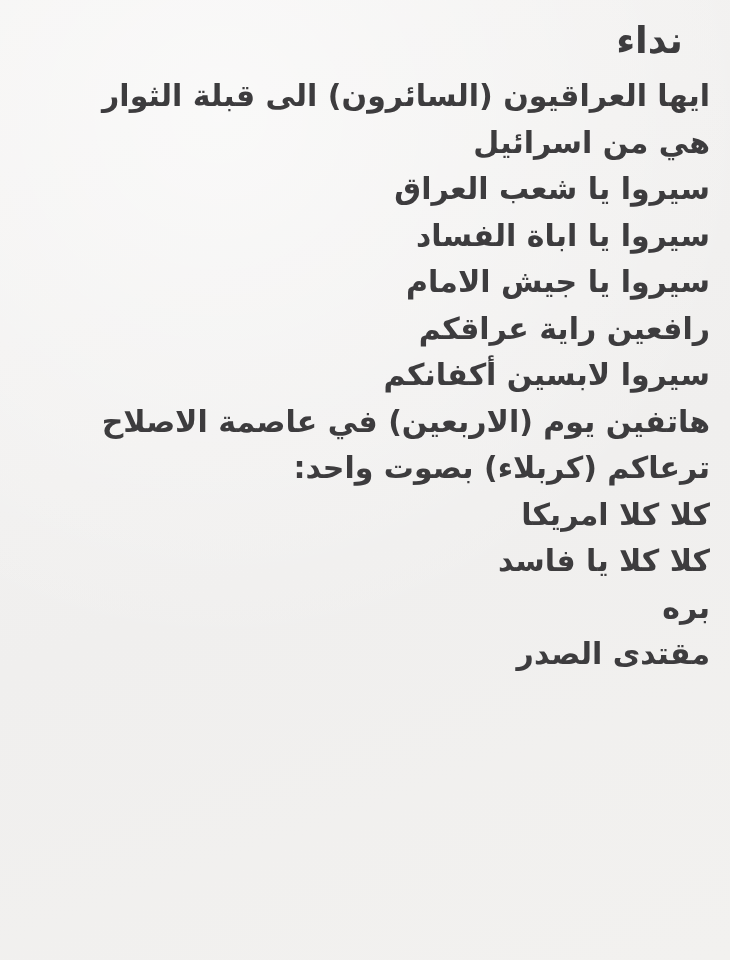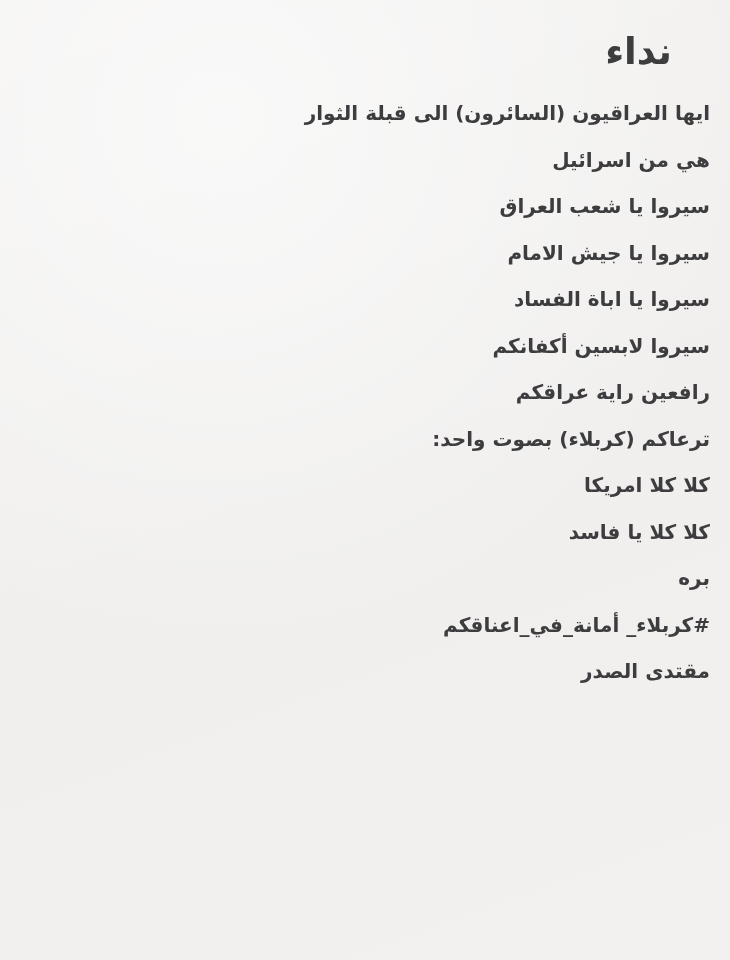--- a/index.html
+++ b/index.html
@@ -22,54 +22,54 @@
     font-family: "DejaVu Sans", sans-serif;
     font-weight: 700;
     color: var(--fg, #3d3c3e);
     overflow: hidden;
     
     background-image:
       radial-gradient(circle at 30% 12%, rgba(255,255,255,0.55), rgba(255,255,255,0) 55%),
       linear-gradient(160deg, #f4f3f2 0%, #f0efee 55%, #f2f1ef 100%);
   }
   .title {
-    margin: 12px;
+    margin: 1px;
     padding-right: 26px;            
     font-size: 37px;
     line-height: 52px;
     font-weight: 700;
     letter-spacing: 0;
   }
   .body-text {
     margin-top: 6px;
   }
   .line {
-    font-size: 20px;
+    font-size: 30px;
     line-height: 46.5px;
     white-space: nowrap;
   }
 </style>
 </head>
 <body>
 
 <div class="page">
 
   <h1 class="title">نداء</h1>
 
   <div class="body-text">
     <div class="line">ايها العراقيون (السائرون) الى قبلة الثوار</div>
     <div class="line">هي من اسرائيل</div>
     <div class="line">سيروا يا شعب العراق</div>
+    <div class="line">سيروا يا اباة الفساد</div>
     <div class="line">سيروا يا جيش الامام</div>
-    <div class="line">سيروا يا اباة الفساد</div>
+    <div class="line">رافعين راية عراقكم</div>
     <div class="line">سيروا لابسين أكفانكم</div>
-    <div class="line">رافعين راية عراقكم</div>
+    <div class="line">هاتفين يوم (الاربعين) في عاصمة الاصلاح</div>
     <div class="line">ترعاكم (كربلاء) بصوت واحد:</div>
     <div class="line">كلا كلا امريكا</div>
     <div class="line">كلا كلا يا فاسد</div>
     <div class="line">بره</div>
 
-    <div class="line">#كربلاء_ أمانة_في_اعناقكم</div>
 
     <div class="line">مقتدى الصدر</div>
   </div>
 
 </div>
 
 </body></html>

